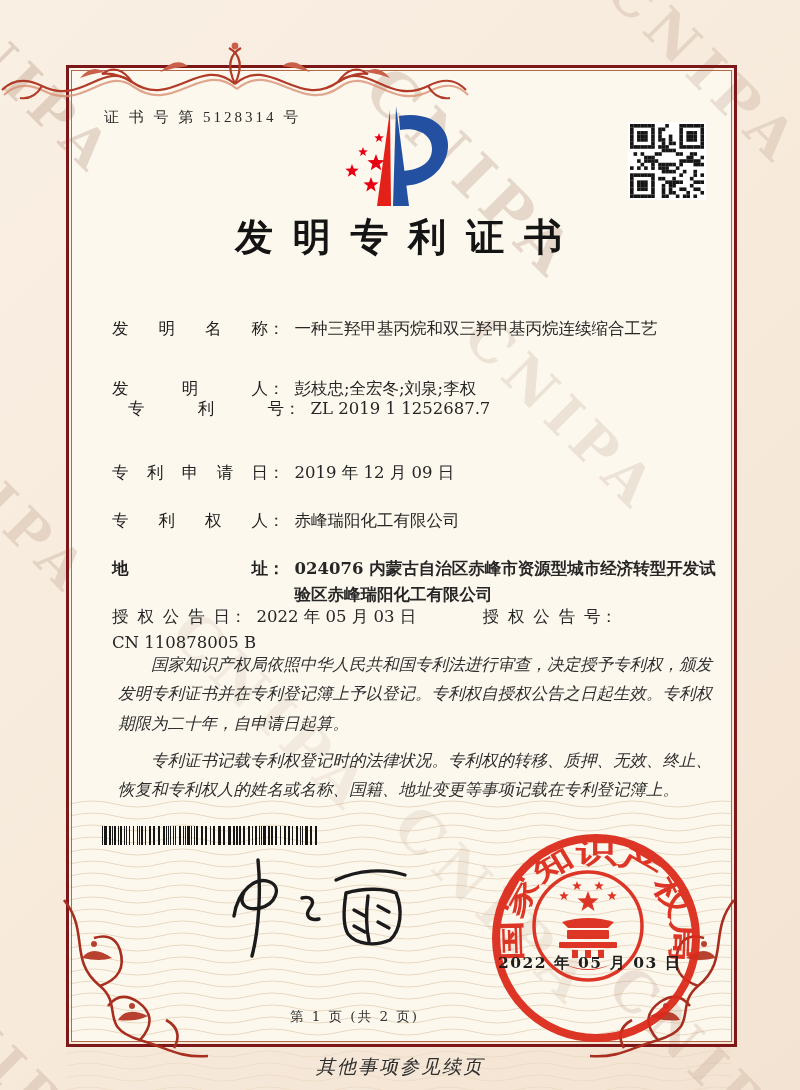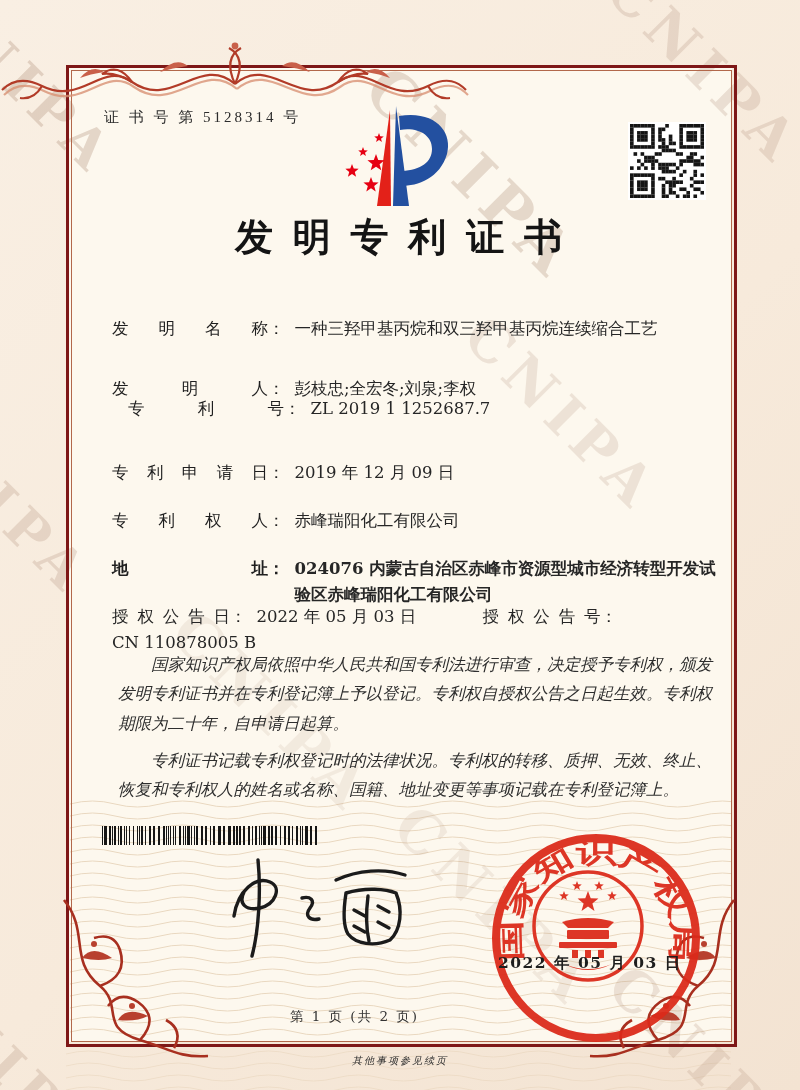--- a/index.html
+++ b/index.html
@@ -53,21 +53,21 @@
           font-size:17px;color:#1d1d1d;line-height:2.4;}
   .signature{position:absolute;left:198px;top:846px;}
 
   .seal{position:absolute;left:486px;top:828px;opacity:.94;}
   .seal-date{position:absolute;left:498px;top:953px;width:215px;font-size:15.5px;font-weight:700;
              letter-spacing:1.5px;color:#1e1e1e;z-index:7;}
 
   .page-info{position:absolute;left:66px;top:1008px;width:577px;text-align:center;
              font-size:13.5px;letter-spacing:2px;color:#333;}
   .cont-note{position:absolute;left:0;top:1054px;width:800px;text-align:center;
-             font-size:10px;font-style:italic;letter-spacing:2px;color:#2e2e2e;z-index:5;}
+             font-size:19px;font-style:italic;letter-spacing:2px;color:#2e2e2e;z-index:5;}
 </style>
 </head>
 <body>
 
 <div class="page">
 
   <div class="panel"></div>
 
   <svg class="waves" style="left:70px;top:798px;" width="661" height="242">
     <defs>

